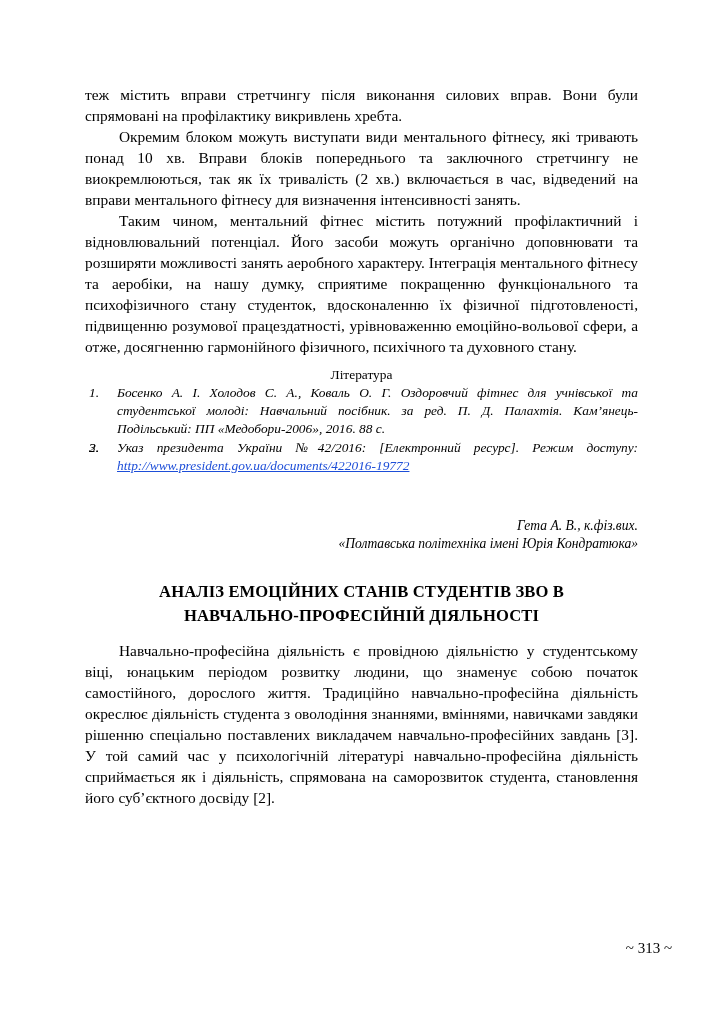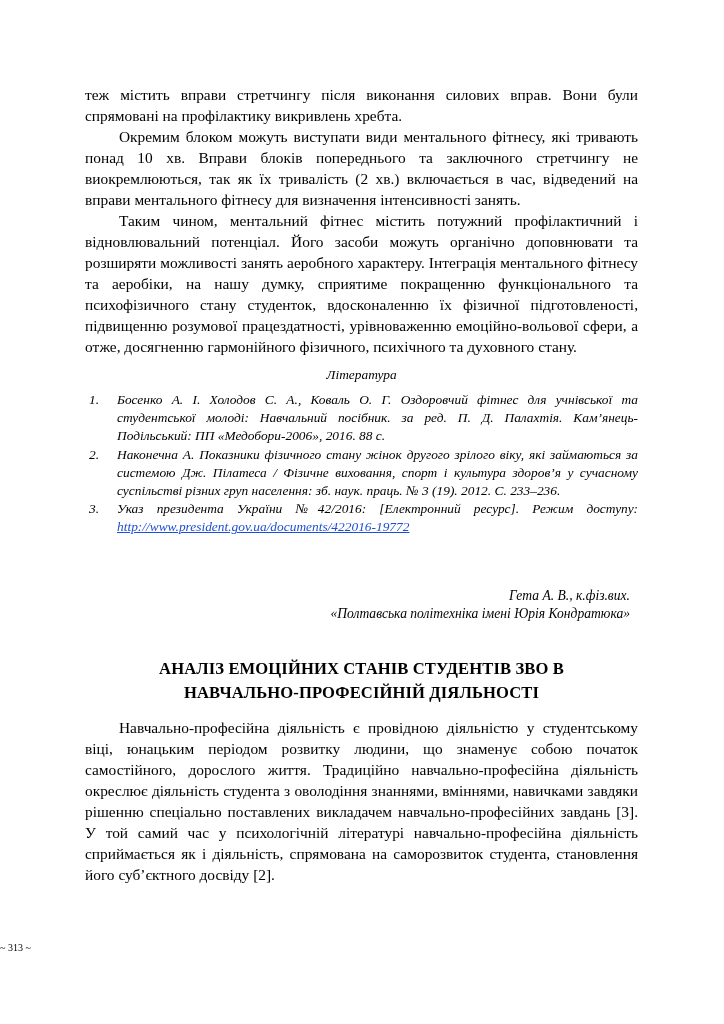--- a/index.html
+++ b/index.html
@@ -40,23 +40,22 @@
     margin: 0;
     hyphens: none;
   }
   .para.indent {
     text-indent: 34px;
   }
 
   
   .lit-heading {
     font-size: 13.4px;
-    font-style: italic;
     text-align: center;
-    margin: 9px 0 8px 0;
+    margin: 9px 0 1px 0;
     line-height: 17px;
   }
   .ref-list {
     margin: 0;
     padding: 0;
     list-style: none;
   }
   .ref-item {
     position: relative;
     font-size: 13.4px;
@@ -85,21 +84,21 @@
     font-size: 15.4px;
     font-weight: bold;
     margin: 0;
     line-height: 20px;
   }
   .author-block {
     text-align: right;
     font-style: italic;
     font-size: 13.6px;
     line-height: 18.4px;
-    margin: 8px;
+    margin: 0;
   }
   .author-line {
     display: block;
   }
 
   
   .doc-title {
     text-align: center;
     font-size: 16.6px;
     font-weight: bold;
@@ -108,22 +107,22 @@
     letter-spacing: 0.1px;
   }
   .title-line { display: block; }
 
   
   .page-number {
     position: absolute;
     left: 0;
     top: 938px;
     width: 672px;
-    text-align: left;
-    font-size: 10px;
+    text-align: right;
+    font-size: 15px;
     line-height: 20px;
   }
   .sp-8 { height: 8px; }
   .sp-12 { height: 12px; }
   .sp-26 { height: 26px; }
   .sp-34 { height: 34px; }
 </style>
 </head>
 <body>
 
@@ -138,21 +137,20 @@
 
     <div class="lit-heading">Література</div>
 
     <ol class="ref-list">
       <li class="ref-item">
         <span class="ref-num">1.</span>
         <span>Босенко А. І. Холодов С. А., Коваль О. Г. Оздоровчий фітнес для учнівської та студентської молоді: Навчальний посібник. за ред. П. Д. Палахтія. Кам’янець-Подільський: ПП «Медобори-2006», 2016. 88 с.</span>
       </li>
       <li class="ref-item">
         <span class="ref-num">2.</span>
-        <span>Наконечна А. Показники фізичного стану жінок другого зрілого віку, які займаються за системою Дж. Пілатеса / Фізичне виховання, спорт і культура здоров’я у сучасному суспільстві різних груп населення: зб. наук. праць. № 3 (19). 2012. С. 233–236.</span>
       </li>
       <li class="ref-item">
         <span class="ref-num">3.</span>
         <span>Указ президента України №42/2016: [Електронний ресурс]. Режим доступу:</span>
         <span class="ref-link">http://www.president.gov.ua/documents/422016-19772</span>
       </li>
     </ol>
 
     <div class="sp-34"></div>
 

